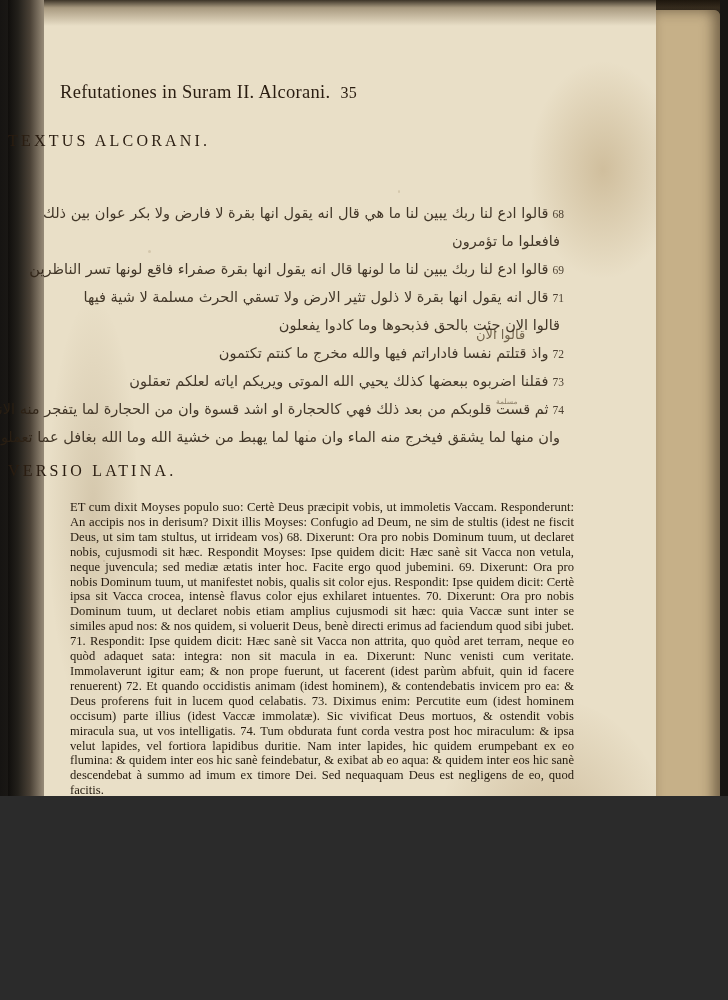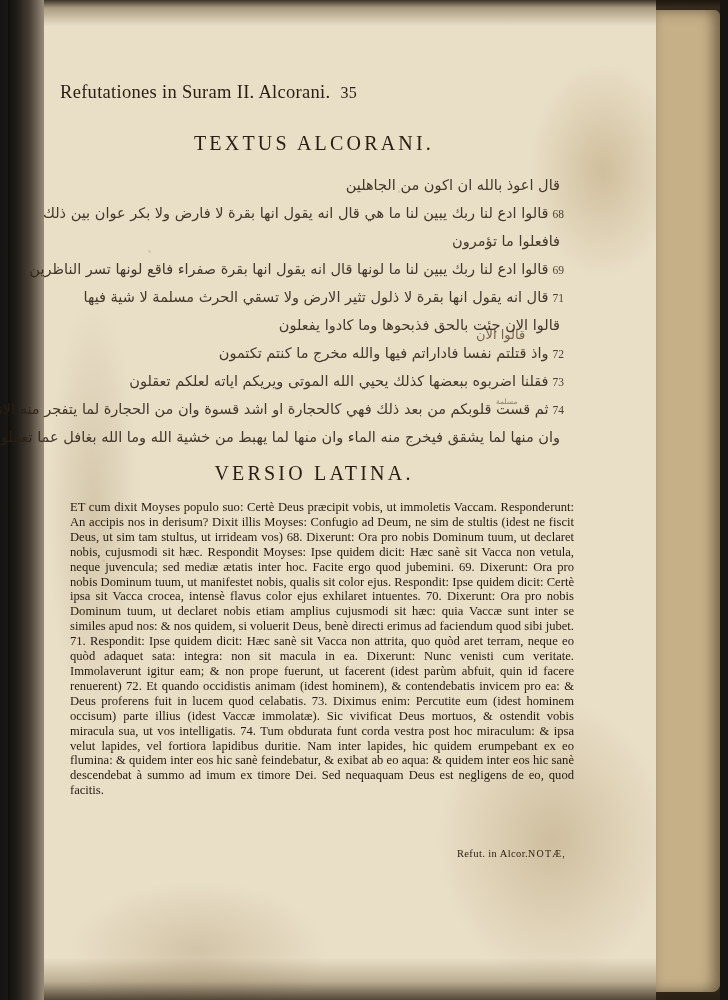--- a/index.html
+++ b/index.html
@@ -3,21 +3,21 @@
 <meta charset="utf-8">
 <style>
   html, body {
     margin: 0;
     padding: 0;
     background: #2b2b2b;
   }
   #page {
     position: relative;
     width: 728px;
-    height: 1000px;
+    height: 796px;
     overflow: hidden;
     background: #84cc16;
     font-family: "Liberation Serif", serif;
   }
 
   
   .backdrop {
     position: absolute;
     inset: 0;
     background:
@@ -117,22 +117,22 @@
   }
   .running-head .page-no {
     font-size: 16px;
     margin-left: 10px;
   }
 
   .section-title {
     position: absolute;
     left: 0;
     width: 612px;
-    text-align: center;
-    font-size: 20px;
+    text-align: left;
+    font-size: 16px;
     letter-spacing: 3.2px;
     color: #2a1d11;
   }
   #arabic-title { top: 132px; }
   #latin-title  { top: 462px; }
 
   
   .arabic-block {
     position: absolute;
     left: 52px;
@@ -248,21 +248,21 @@
 
     <div class="textblock">
 
       <div class="running-head">
         <span>Refutationes in Suram II. Alcorani.</span><span class="page-no">35</span>
       </div>
 
       <div class="section-title" id="arabic-title">TEXTUS ALCORANI.</div>
 
       <div class="arabic-block">
-        <div class="arabic-line"><span class="vnum"></span><span>قال اعوذ بالله ان اكون من الجاهلين</span></div>
+        <div class="arabic-line"><span class="vnum"></span></div>
         <div class="arabic-line"><span class="vnum">68</span><span>قالوا ادع لنا ربك يبين لنا ما هي قال انه يقول انها بقرة لا فارض ولا بكر عوان بين ذلك</span></div>
         <div class="arabic-line"><span class="vnum"></span><span>فافعلوا ما تؤمرون</span></div>
         <div class="arabic-line"><span class="vnum">69</span><span>قالوا ادع لنا ربك يبين لنا ما لونها قال انه يقول انها بقرة صفراء فاقع لونها تسر الناظرين</span></div>
         <div class="arabic-line"><span class="vnum">71</span><span>قال انه يقول انها بقرة لا ذلول تثير الارض ولا تسقي الحرث مسلمة لا شية فيها</span></div>
         <div class="arabic-line"><span class="vnum"></span><span>قالوا الان جئت بالحق فذبحوها وما كادوا يفعلون</span></div>
         <div class="arabic-line"><span class="vnum">72</span><span>واذ قتلتم نفسا فاداراتم فيها والله مخرج ما كنتم تكتمون</span></div>
         <div class="arabic-line"><span class="vnum">73</span><span>فقلنا اضربوه ببعضها كذلك يحيي الله الموتى ويريكم اياته لعلكم تعقلون</span></div>
         <div class="arabic-line"><span class="vnum">74</span><span>ثم قست قلوبكم من بعد ذلك فهي كالحجارة او اشد قسوة وان من الحجارة لما يتفجر منه الانهار</span></div>
         <div class="arabic-line"><span class="vnum"></span><span>وان منها لما يشقق فيخرج منه الماء وان منها لما يهبط من خشية الله وما الله بغافل عما تعملون</span></div>
       </div>

